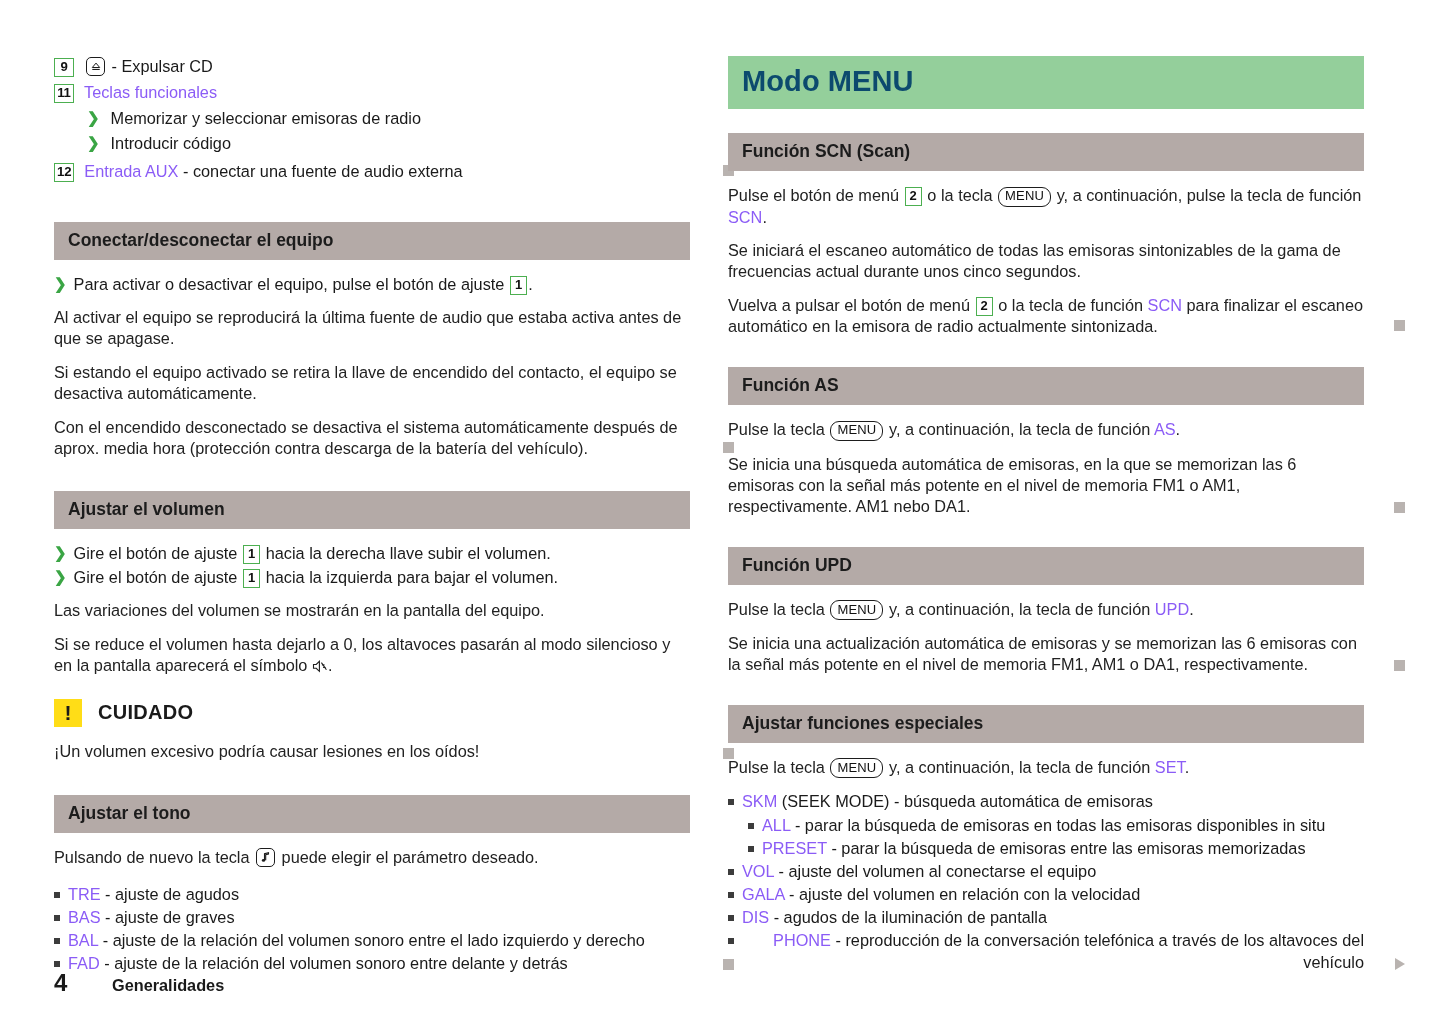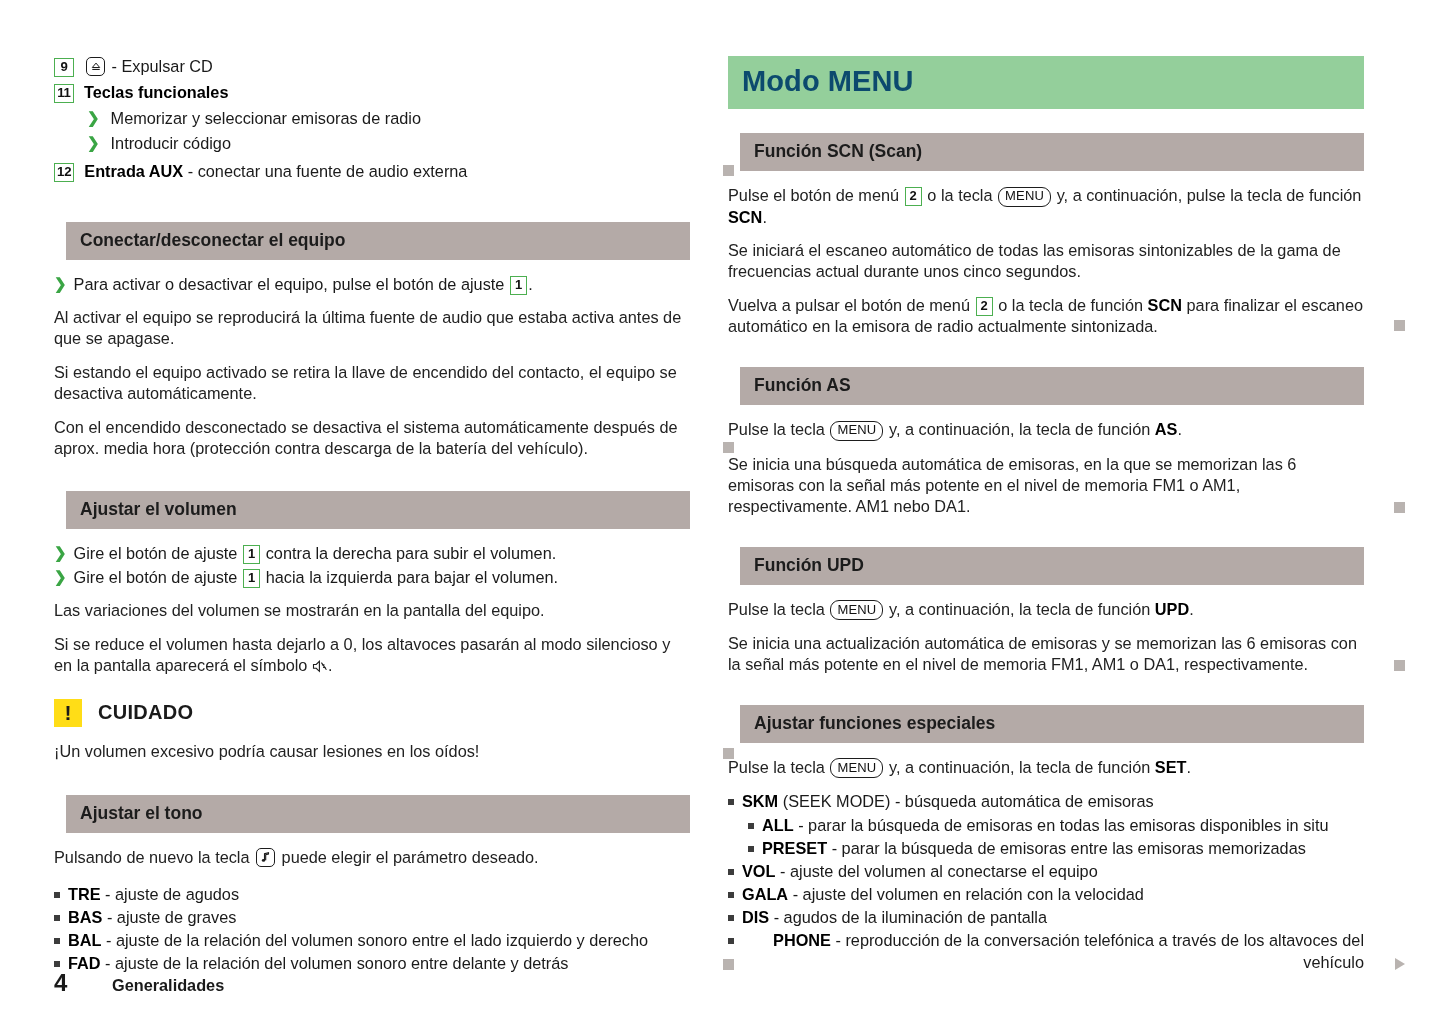--- a/index.html
+++ b/index.html
@@ -37,39 +37,39 @@
   }
   .chapter-bar .title {
     font-size: 29px;
     font-weight: bold;
     color: #0c4a6e;
     letter-spacing: .1px;
   }
   .sect-bar {
     background: #b4aaa7;
     padding: 8px 14px 9px 14px;
-    margin: 0 0 14px 12px;
+    margin: 0 0 14px 0;
   }
   .sect-bar .title {
     font-size: 17.5px;
     font-weight: bold;
     color: #1c1c1c;
   }
 
   
   p.body {
     margin: 0 0 13px 0;
     font-size: 16.3px;
     line-height: 1.285;
     color: #222;
   }
   .sect-block { margin-bottom: 26px; position: relative; }
   .sect-block.last { margin-bottom: 0; }
 
-  b, strong { font-weight: bold; color: #000000; }
+  b, strong { font-weight: normal; color: #8b5cf6; }
 
   
   .legend { margin: 0 0 0 0; }
   .legend-row {
     display: flex;
     align-items: flex-start;
     font-size: 16.3px;
     line-height: 1.3;
     margin-bottom: 5px;
   }
@@ -276,21 +276,21 @@
       <p class="body" style="margin-bottom:0;">Con el encendido desconectado se desactiva el sistema automáticamente después de aprox. media hora (protección contra descarga de la batería del vehículo).</p>
       <span class="endmark" style="right:-44px; bottom:6px;"></span>
     </div>
 
     <div class="sect-block" style="margin-top:32px;">
       <div class="sect-bar">
         <span class="title">Ajustar el volumen</span>
       </div>
       <div class="chev-row">
         <span class="chev">❯</span>
-        <span><span>Gire el botón de ajuste </span><span class="refbox">1</span><span> contra la derecha para subir el volumen.</span></span>
+        <span><span>Gire el botón de ajuste </span><span class="refbox">1</span><span> hacia la derecha llave subir el volumen.</span></span>
       </div>
       <div class="chev-row" style="margin-bottom:12px;">
         <span class="chev">❯</span>
         <span><span>Gire el botón de ajuste </span><span class="refbox">1</span><span> hacia la izquierda para bajar el volumen.</span></span>
       </div>
       <p class="body">Las variaciones del volumen se mostrarán en la pantalla del equipo.</p>
       <p class="body"><span>Si se reduce el volumen hasta dejarlo a 0, los altavoces pasarán al modo silencioso y en la pantalla aparecerá el símbolo </span><span style="display:inline-block;vertical-align:-3px;"><svg width="16" height="15" viewBox="0 0 16 15">
               <polygon points="1.5,5.5 4.2,5.5 7.4,2.4 7.4,12.3 4.2,9.3 1.5,9.3" fill="none" stroke="#1d1d1d" stroke-width="1.1"></polygon>
               <line x1="9.4" y1="3.6" x2="14.4" y2="10.8" stroke="#1d1d1d" stroke-width="1.1"></line>
               <line x1="9.9" y1="5.9" x2="12.6" y2="5.9" stroke="#1d1d1d" stroke-width="1"></line>

